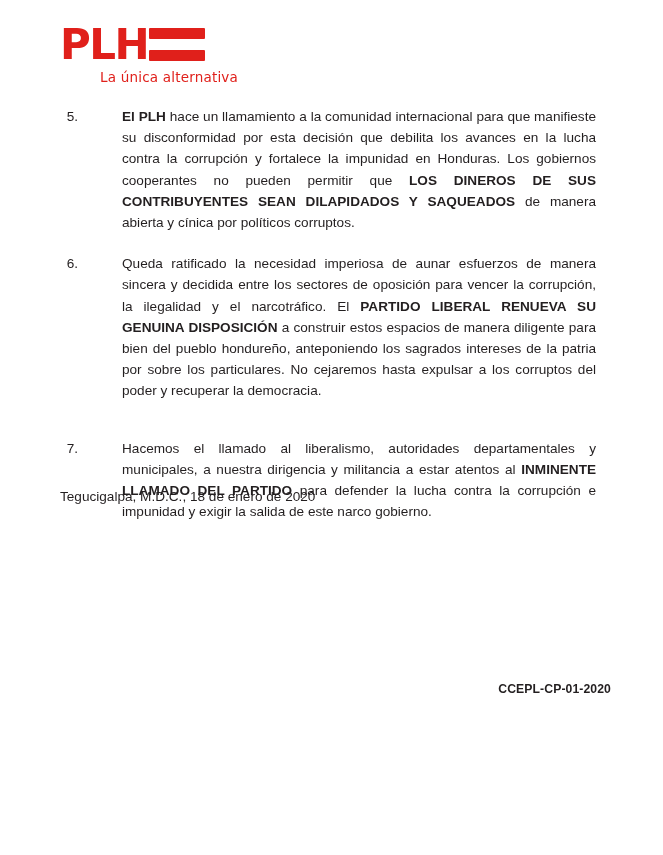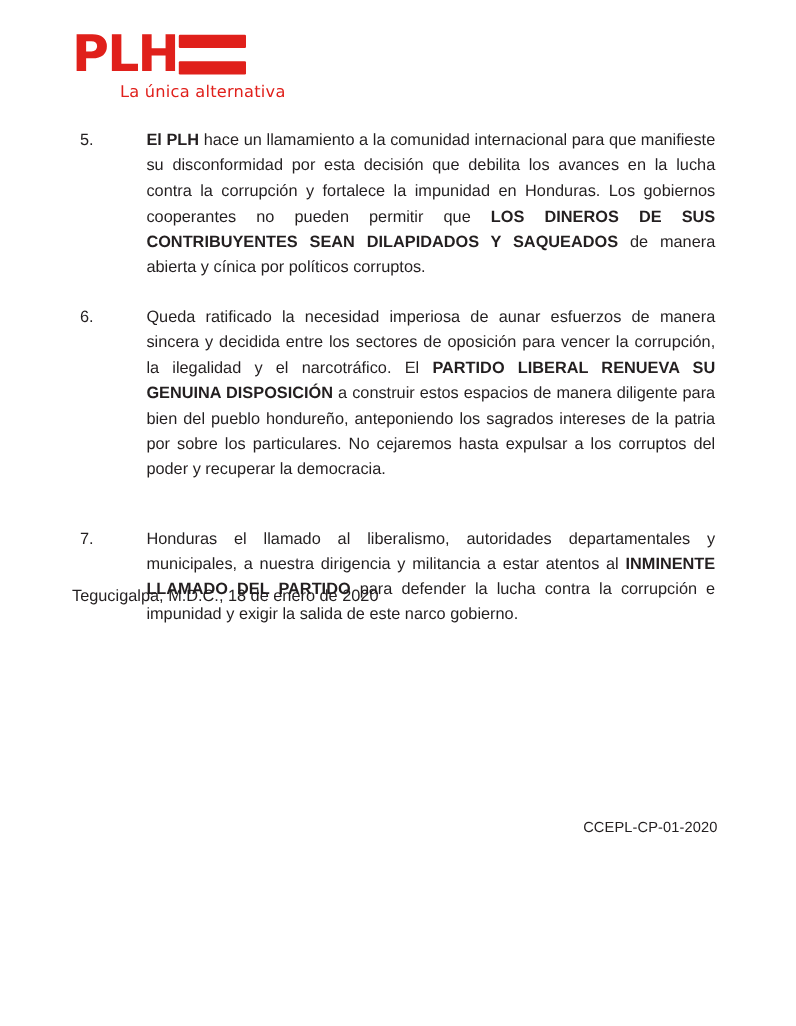--- a/index.html
+++ b/index.html
@@ -29,21 +29,21 @@
     position: absolute;
     top: 22px;
     left: 60px;
     width: 230px;
     height: 66px;
   }
   .logo-row {
     position: relative;
     height: 44px;
     display: flex;
-    align-items: flex-end;
+    align-items: flex-start;
   }
   .logo-word {
     font-family: "DejaVu Sans", sans-serif;
     font-weight: bold;
     font-size: 42px;
     line-height: 42px;
     letter-spacing: -1.5px;
     color: #e0201b;
     margin-top: 2px;
   }
@@ -113,24 +113,24 @@
   .dateline {
     position: absolute;
     left: 60px;
     top: 486px;
     font-size: 13.6px;
     line-height: 21px;
   }
 
   .docref {
     position: absolute;
-    right: 65px;
+    right: 52px;
     top: 682px;
     font-size: 12.2px;
-    font-weight: normal;
+    font-weight: bold;
     letter-spacing: 0.1px;
   }
 </style>
 </head>
 <body>
 
 <div class="page">
 
   <div class="letterhead">
     <div class="logo-row">
@@ -150,21 +150,21 @@
       <div class="clause-text"><b>El PLH</b><span> hace un llamamiento a la comunidad internacional para que manifieste su disconformidad por esta decisión que debilita los avances en la lucha contra la corrupción y fortalece la impunidad en Honduras. Los gobiernos cooperantes no pueden permitir que </span><b>LOS DINEROS DE SUS CONTRIBUYENTES SEAN DILAPIDADOS Y SAQUEADOS</b><span> de manera abierta y cínica por políticos corruptos.</span></div>
     </div>
 
     <div class="clause spaced-after">
       <div class="clause-num">6.</div>
       <div class="clause-text"><span>Queda ratificado la necesidad imperiosa de aunar esfuerzos de manera sincera y decidida entre los sectores de oposición para vencer la corrupción, la ilegalidad y el narcotráfico. El </span><b>PARTIDO LIBERAL RENUEVA SU GENUINA DISPOSICIÓN</b><span> a construir estos espacios de manera diligente para bien del pueblo hondureño, anteponiendo los sagrados intereses de la patria por sobre los particulares.  No cejaremos hasta expulsar a los corruptos del poder y recuperar la democracia.</span></div>
     </div>
 
     <div class="clause">
       <div class="clause-num">7.</div>
-      <div class="clause-text"><span>Honduras el llamado al liberalismo, autoridades departamentales y municipales, a nuestra dirigencia y militancia a estar atentos al </span><b>INMINENTE LLAMADO DEL PARTIDO</b><span> para defender la lucha contra la corrupción e impunidad y exigir la salida de este narco gobierno.</span></div>
+      <div class="clause-text"><span>Hacemos el llamado al liberalismo, autoridades departamentales y municipales, a nuestra dirigencia y militancia a estar atentos al </span><b>INMINENTE LLAMADO DEL PARTIDO</b><span> para defender la lucha contra la corrupción e impunidad y exigir la salida de este narco gobierno.</span></div>
     </div>
 
   </div>
 
   <div class="dateline">Tegucigalpa, M.D.C., 18 de enero de 2020</div>
 
   <div class="docref">CCEPL-CP-01-2020</div>
 
 </div>
 

